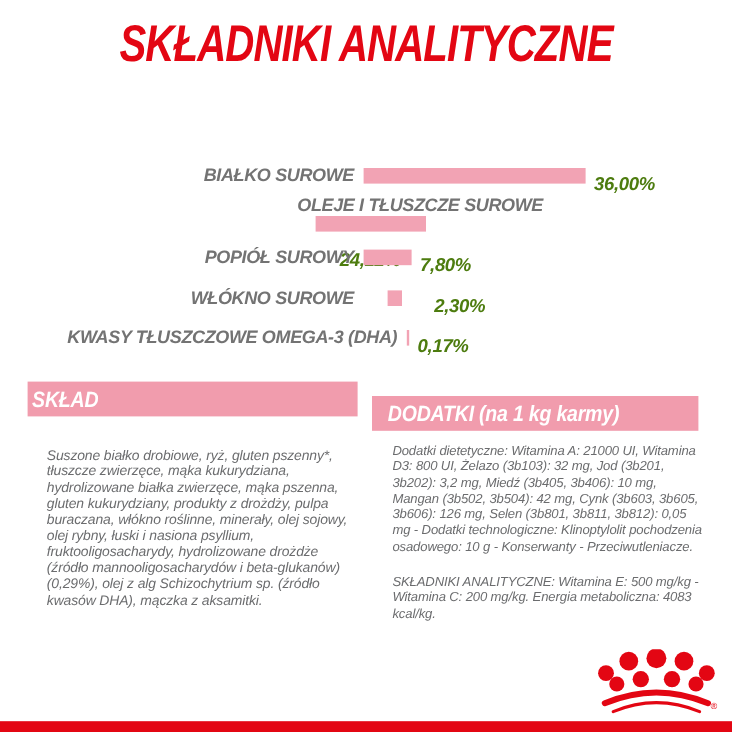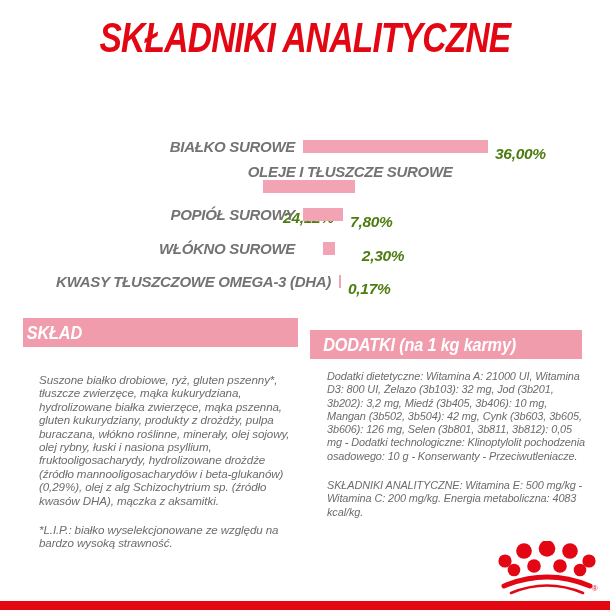--- a/index.html
+++ b/index.html
@@ -80,21 +80,20 @@
 
   <div class="section-header header-sklad">
     <span>SKŁAD</span>
   </div>
   <div class="section-header header-dodatki">
     <span>DODATKI (na 1 kg karmy)</span>
   </div>
 
   <div class="body-col body-sklad">
     <p>Suszone białko drobiowe, ryż, gluten pszenny*, tłuszcze zwierzęce, mąka kukurydziana, hydrolizowane białka zwierzęce, mąka pszenna, gluten kukurydziany, produkty z drożdży, pulpa buraczana, włókno roślinne, minerały, olej sojowy, olej rybny, łuski i nasiona psyllium, fruktooligosacharydy, hydrolizowane drożdże (źródło mannooligosacharydów i beta-glukanów) (0,29%), olej z alg Schizochytrium sp. (źródło kwasów DHA), mączka z aksamitki.</p>
-    <p>*L.I.P.: białko wyselekcjonowane ze względu na bardzo wysoką strawność.</p>
   </div>
 
   <div class="body-col body-dodatki">
     <p>Dodatki dietetyczne: Witamina A: 21000 UI, Witamina D3: 800 UI, Żelazo (3b103): 32 mg, Jod (3b201, 3b202): 3,2 mg, Miedź (3b405, 3b406): 10 mg, Mangan (3b502, 3b504): 42 mg, Cynk (3b603, 3b605, 3b606): 126 mg, Selen (3b801, 3b811, 3b812): 0,05 mg - Dodatki technologiczne: Klinoptylolit pochodzenia osadowego: 10 g - Konserwanty - Przeciwutleniacze.</p>
     <p>SKŁADNIKI ANALITYCZNE: Witamina E: 500 mg/kg - Witamina C: 200 mg/kg. Energia metaboliczna: 4083 kcal/kg.</p>
   </div>
 
   <svg class="crown" viewBox="0 0 102 57" xmlns="http://www.w3.org/2000/svg">
     <g fill="#e30613">
 

